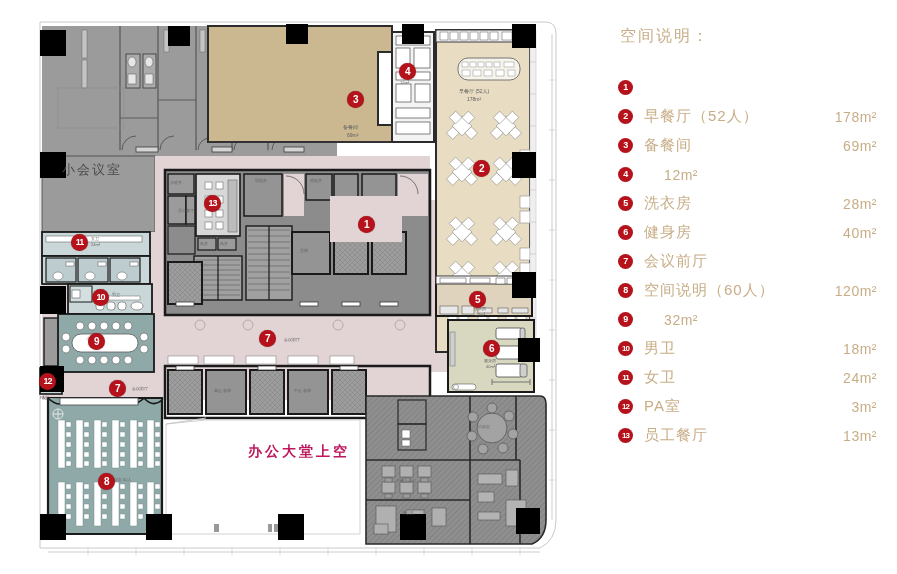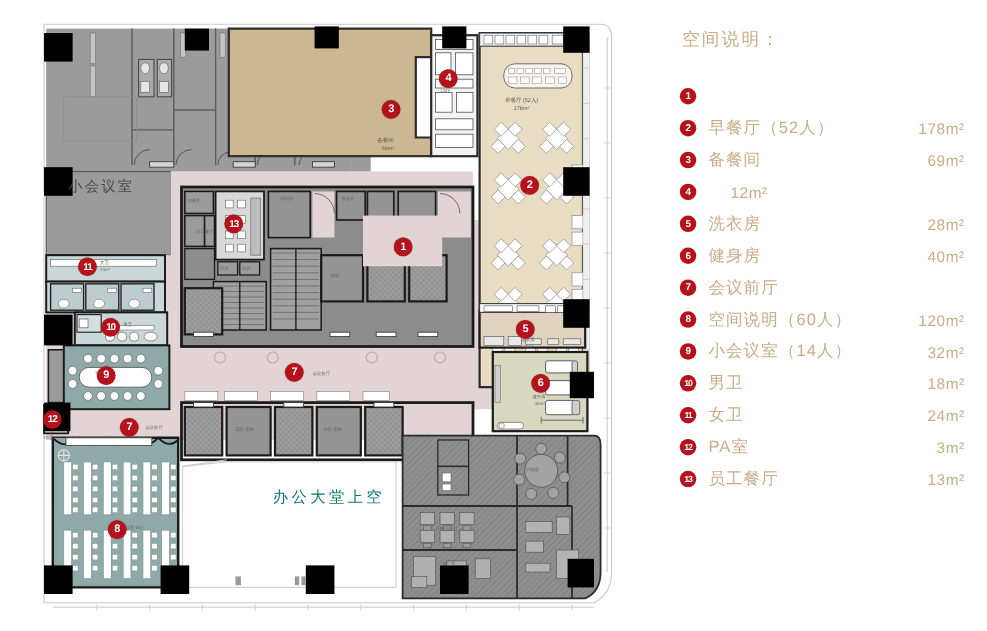--- a/index.html
+++ b/index.html
@@ -38,21 +38,21 @@
   
   .plan-label {
     position: absolute;
     color: #3a3a3a;
     font-size: 9px;
     white-space: nowrap;
     z-index: 30;
     pointer-events: none;
   }
   .plan-label.big   { font-size: 13px; color: #4a4a4a; letter-spacing: 2px; }
-  .plan-label.void  { font-size: 14px; color: #0f766e; letter-spacing: 3px; }
+  .plan-label.void  { font-size: 14px; color: #be185d; letter-spacing: 3px; font-weight: bold; }
   .plan-label.tiny  { font-size: 5px; color: #5d5d5d; letter-spacing: 0; }
   .plan-label.micro { font-size: 4px; color: #666; }
 
   
   #legend {
     position: absolute;
     left: 596px; top: 0;
     width: 301px; height: 436px;
     padding: 26px 20px 0 22px;
   }
@@ -877,21 +877,20 @@
           <div class="legend-name">会议前厅</div>
           <div class="legend-area"></div>
         </div>
         <div class="legend-row">
           <div class="legend-badge">8</div>
           <div class="legend-name">空间说明（60人）</div>
           <div class="legend-area">120m²</div>
         </div>
         <div class="legend-row">
           <div class="legend-badge">9</div>
-          <div class="legend-name">小会议室（14人）</div>
           <div class="legend-area">32m²</div>
         </div>
         <div class="legend-row">
           <div class="legend-badge two-digit">10</div>
           <div class="legend-name">男卫</div>
           <div class="legend-area">18m²</div>
         </div>
         <div class="legend-row">
           <div class="legend-badge two-digit">11</div>
           <div class="legend-name">女卫</div>

